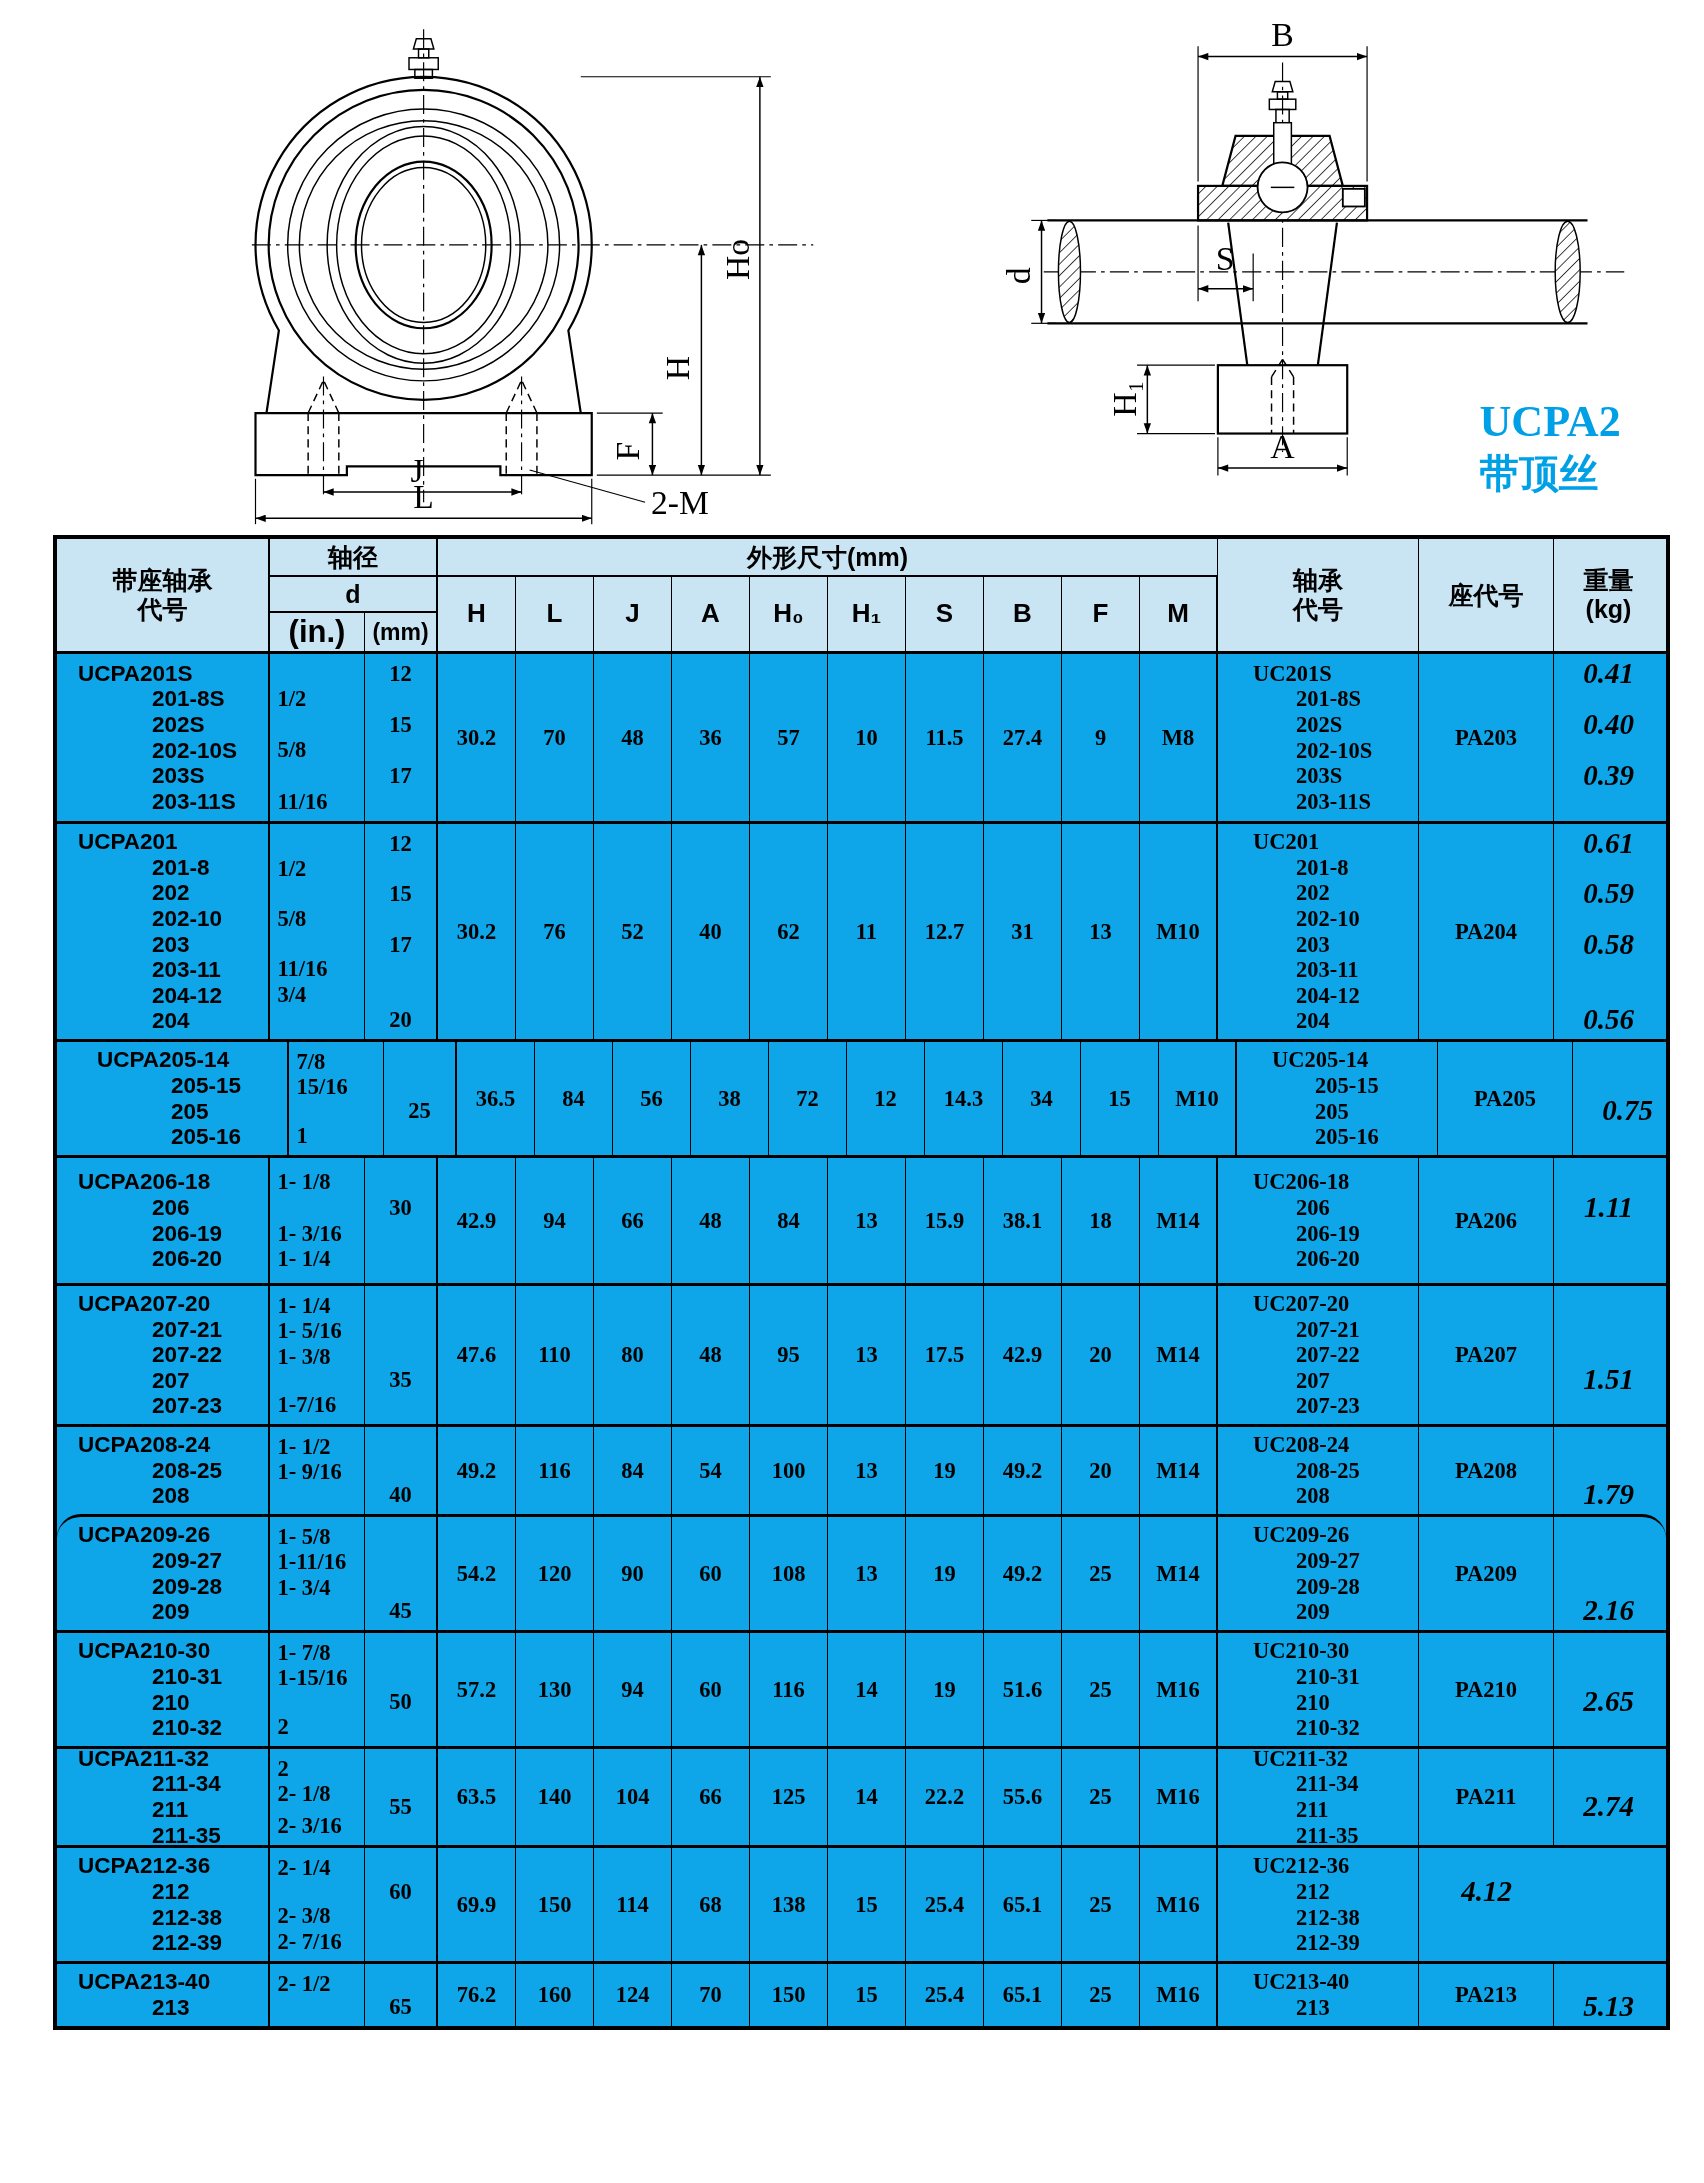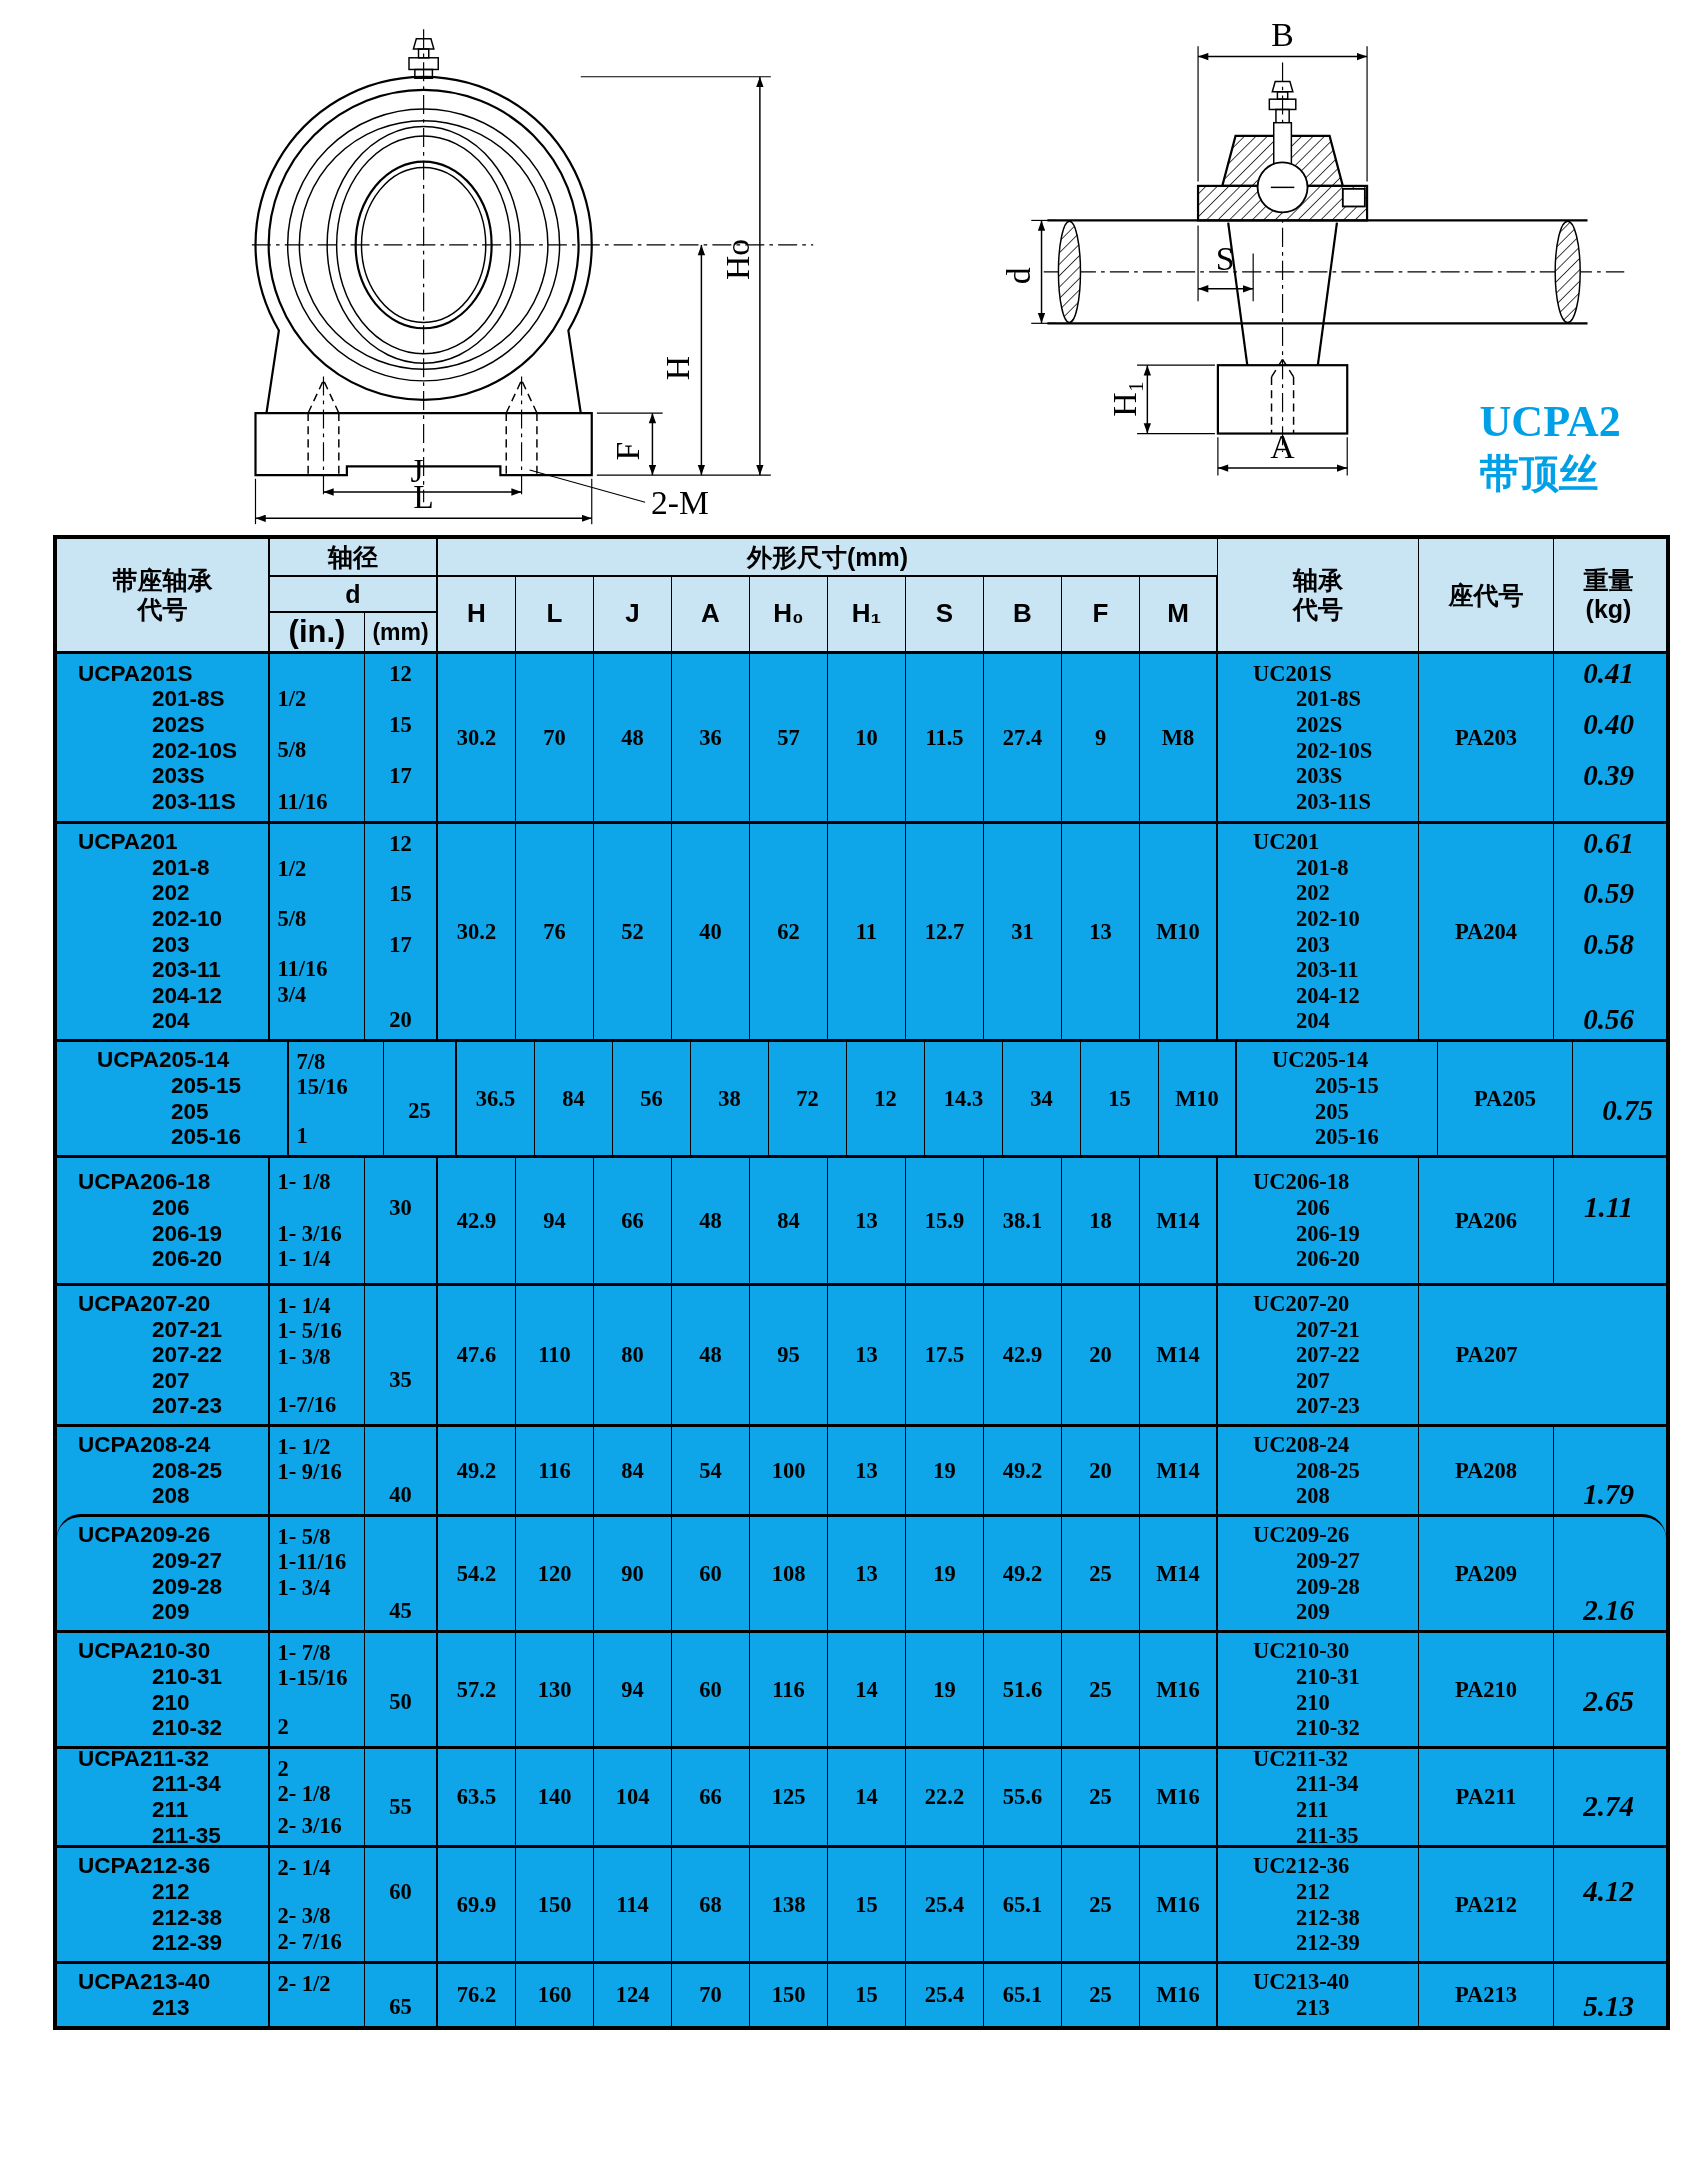--- a/index.html
+++ b/index.html
@@ -539,20 +539,29 @@
         <div class="bc cbr">
           <div class="lines">
             <div class="ln">UC207-20</div>
             <div class="ln sub">207-21</div>
             <div class="ln sub">207-22</div>
             <div class="ln sub">207</div>
             <div class="ln sub">207-23</div>
           </div>
         </div>
         <div class="bc cseat">PA207</div>
+        <div class="bc cwt">
+          <div class="lines">
+            <div class="ln"></div>
+            <div class="ln"></div>
+            <div class="ln"></div>
+            <div class="ln">1.51</div>
+            <div class="ln"></div>
+          </div>
+        </div>
       </div>
       <div class="blk" style="height: 90px;">
         <div class="bc c1 thickr">
           <div class="lines">
             <div class="ln">UCPA208-24</div>
             <div class="ln sub">208-25</div>
             <div class="ln sub">208</div>
           </div>
         </div>
         <div class="bc cin">
@@ -790,21 +799,20 @@
         <div class="bc cdim">25</div>
         <div class="bc cdim thickr">M16</div>
         <div class="bc cbr">
           <div class="lines">
             <div class="ln">UC212-36</div>
             <div class="ln sub">212</div>
             <div class="ln sub">212-38</div>
             <div class="ln sub">212-39</div>
           </div>
         </div>
-        <div class="bc cseat">PA212</div>
         <div class="bc cwt">
           <div class="lines">
             <div class="ln"></div>
             <div class="ln">4.12</div>
             <div class="ln"></div>
             <div class="ln"></div>
           </div>
         </div>
       </div>
       <div class="blk" style="height: 65px;">

